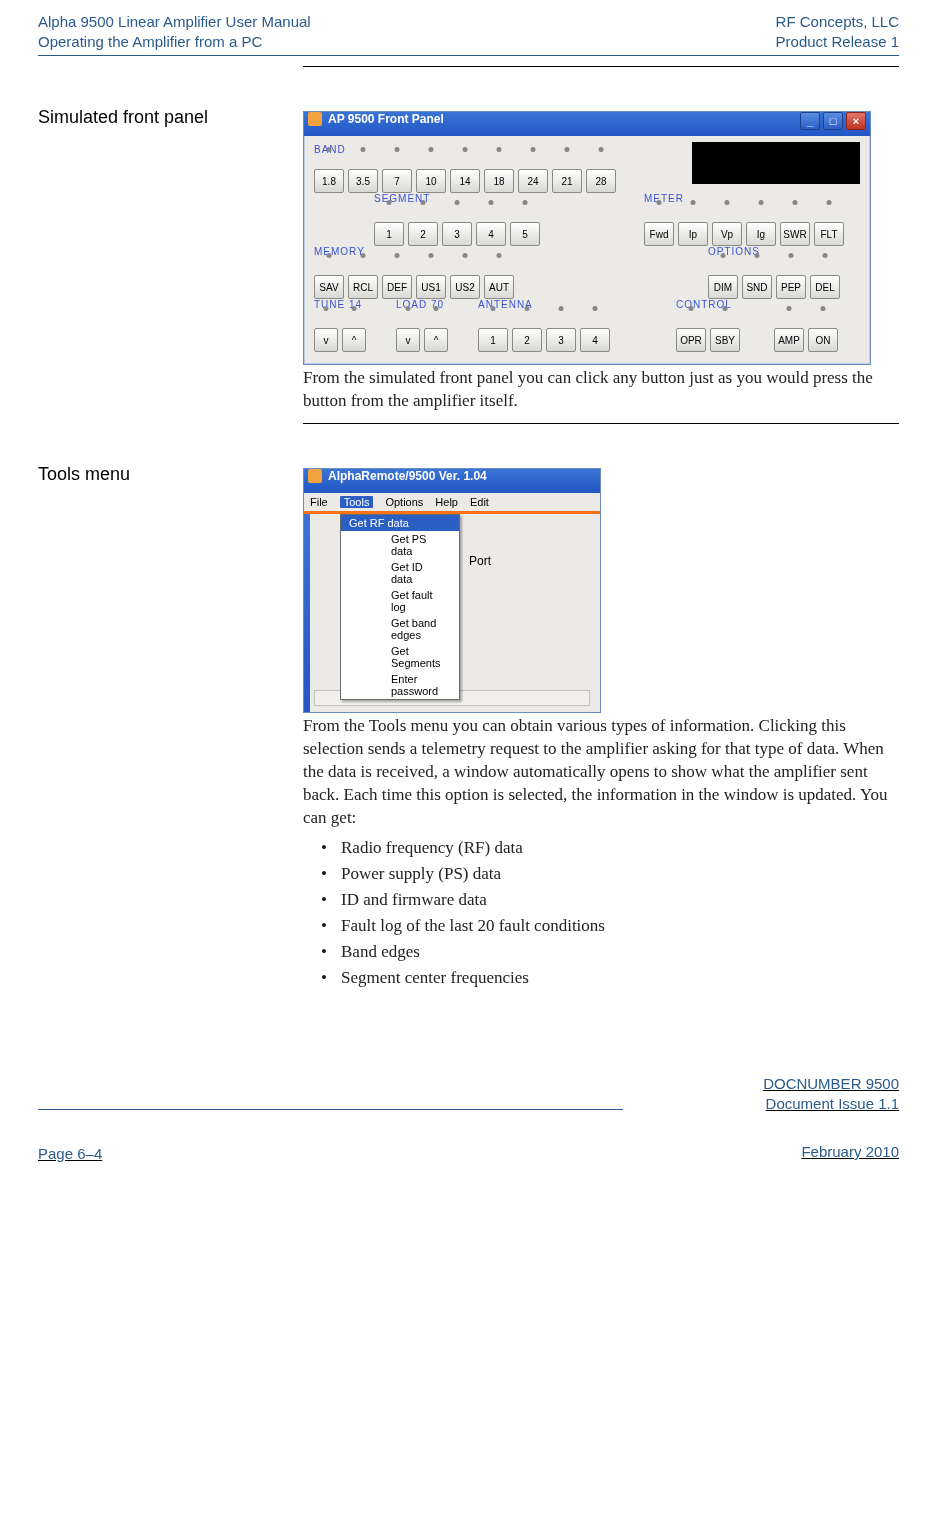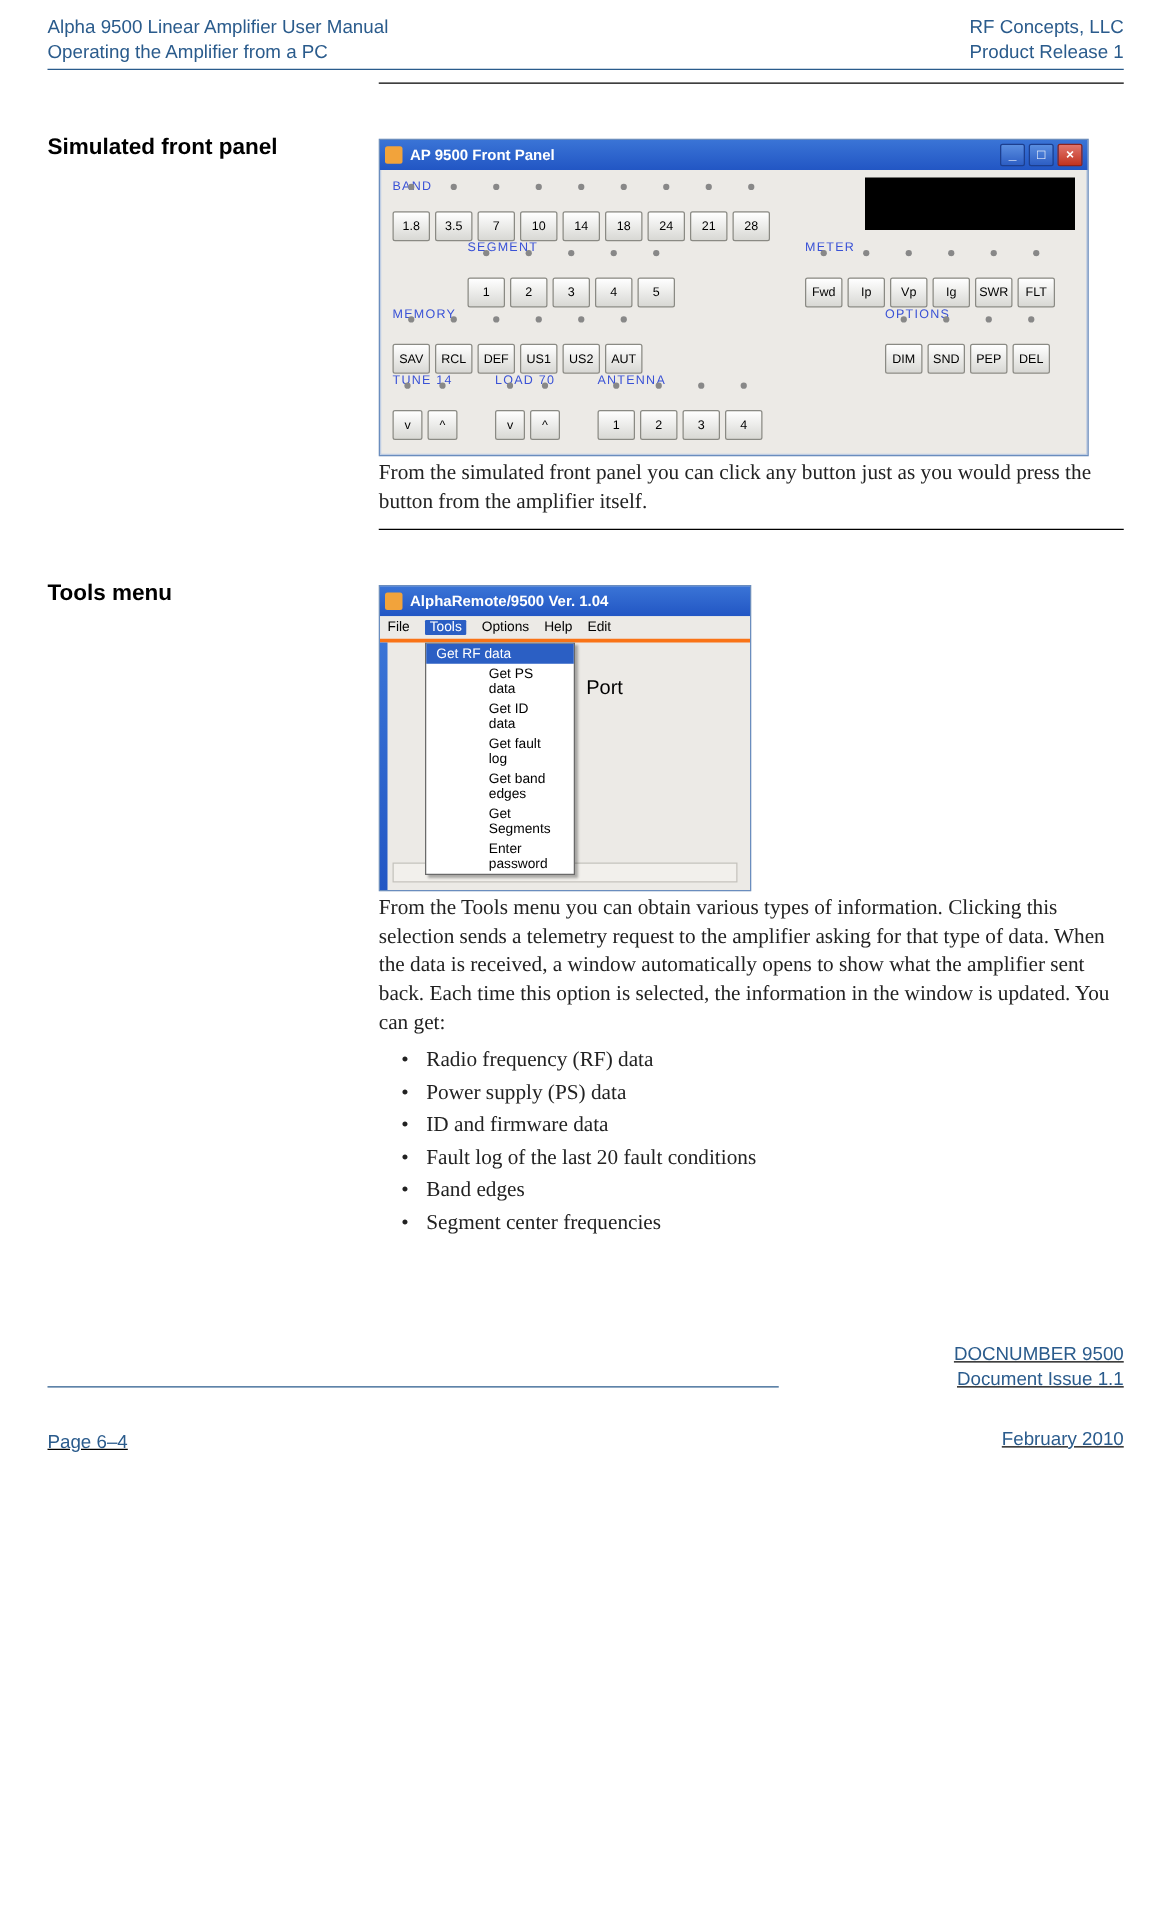--- a/index.html
+++ b/index.html
@@ -31,21 +31,21 @@
   }
   .hr-thin { border: none; border-top: 1px solid #000; margin: 10px 0 10px 265px; }
   .section {
     display: flex;
     margin-top: 40px;
   }
   .heading {
     width: 265px;
     flex: 0 0 265px;
     font-family: Arial, Helvetica, sans-serif;
-    font-weight: bold;
+    font-weight: normal;
     font-size: 18px;
     color: #000;
   }
   .content { flex: 1; }
   .bodytext { margin: 8px 0 0 0; color: #222; line-height: 1.35; }
   .bodytext-after-img { margin-top: 2px; }
   ul.bullets { margin: 8px 0 0 26px; padding: 0; list-style: none; }
   ul.bullets li { position: relative; padding-left: 12px; margin: 6px 0; color: #222; }
   ul.bullets li::before { content: "•"; position: absolute; left: -8px; top: 0; }
 
@@ -55,21 +55,20 @@
     margin-top: 4px;
     border: 1px solid #6a8dbe;
     background: #eceae6;
     font-family: Tahoma, Arial, sans-serif;
     box-shadow: 0 0 0 1px #bfcde3 inset;
   }
   .titlebar {
     height: 24px;
     background: linear-gradient(#3a74d6,#2256c4);
     display: flex;
-    align-items: center;
     padding: 0 4px;
     color: #fff;
     font-size: 12px;
     font-weight: bold;
   }
   .tb-ico {
     width: 14px; height: 14px; background: #f2a33b; border-radius: 2px;
     margin-right: 6px; display: inline-block;
   }
   .tb-spacer { flex: 1; }
@@ -140,21 +139,21 @@
     width: 118px;
     background: #fff;
     border: 1px solid #6a6a6a;
     box-shadow: 2px 2px 2px rgba(0,0,0,0.3);
     font-size: 11px;
     z-index: 5;
   }
   .menu-dd .sel-item { background: #2b5fc4; color: #fff; padding: 2px 8px; }
   .menu-dd .item { padding: 2px 12px; color: #000; margin-left: 38px; }
   .port-lbl {
-    position: absolute; top: 28px; left: 165px; font-size: 16px; color: #000;
+    position: absolute; top: 40px; left: 165px; font-size: 12px; color: #000;
   }
   .bottom-area {
     position: absolute; bottom: 6px; left: 10px; right: 10px; height: 14px;
     border: 1px solid #c4c2bc; background: #f2f0ec;
   }
 
   .footer {
     margin-top: 80px;
   }
   .hr-foot { border: none; border-top: 1.5px solid #2a5b8c; margin: 0 0 4px 0; }
@@ -393,20 +392,42 @@
                     <span class="led"></span>
                     <span class="fp-btn">2</span>
                   </span>
                   <span class="btn-stack">
                     <span class="led"></span>
                     <span class="fp-btn">3</span>
                   </span>
                   <span class="btn-stack">
                     <span class="led"></span>
                     <span class="fp-btn">4</span>
+                  </span>
+                </div>
+            </div>
+            <div class="block" style="margin-left:36px;">
+              <div class="tune-lbl">CONTROL</div>
+              <div class="btn-row" id="control-row">
+                  <span class="btn-stack">
+                    <span class="led"></span>
+                    <span class="fp-btn">OPR</span>
+                  </span>
+                  <span class="btn-stack">
+                    <span class="led"></span>
+                    <span class="fp-btn">SBY</span>
+                  </span>
+                  <span style="width: 26px;"></span>
+                  <span class="btn-stack">
+                    <span class="led"></span>
+                    <span class="fp-btn">AMP</span>
+                  </span>
+                  <span class="btn-stack">
+                    <span class="led"></span>
+                    <span class="fp-btn">ON</span>
                   </span>
                 </div>
             </div>
           </div>
         </div>
       </div>
 
       <p class="bodytext bodytext-after-img">From the simulated front panel you can click any button just as you would press the button from the amplifier itself.</p>
     </div>
   </div>

